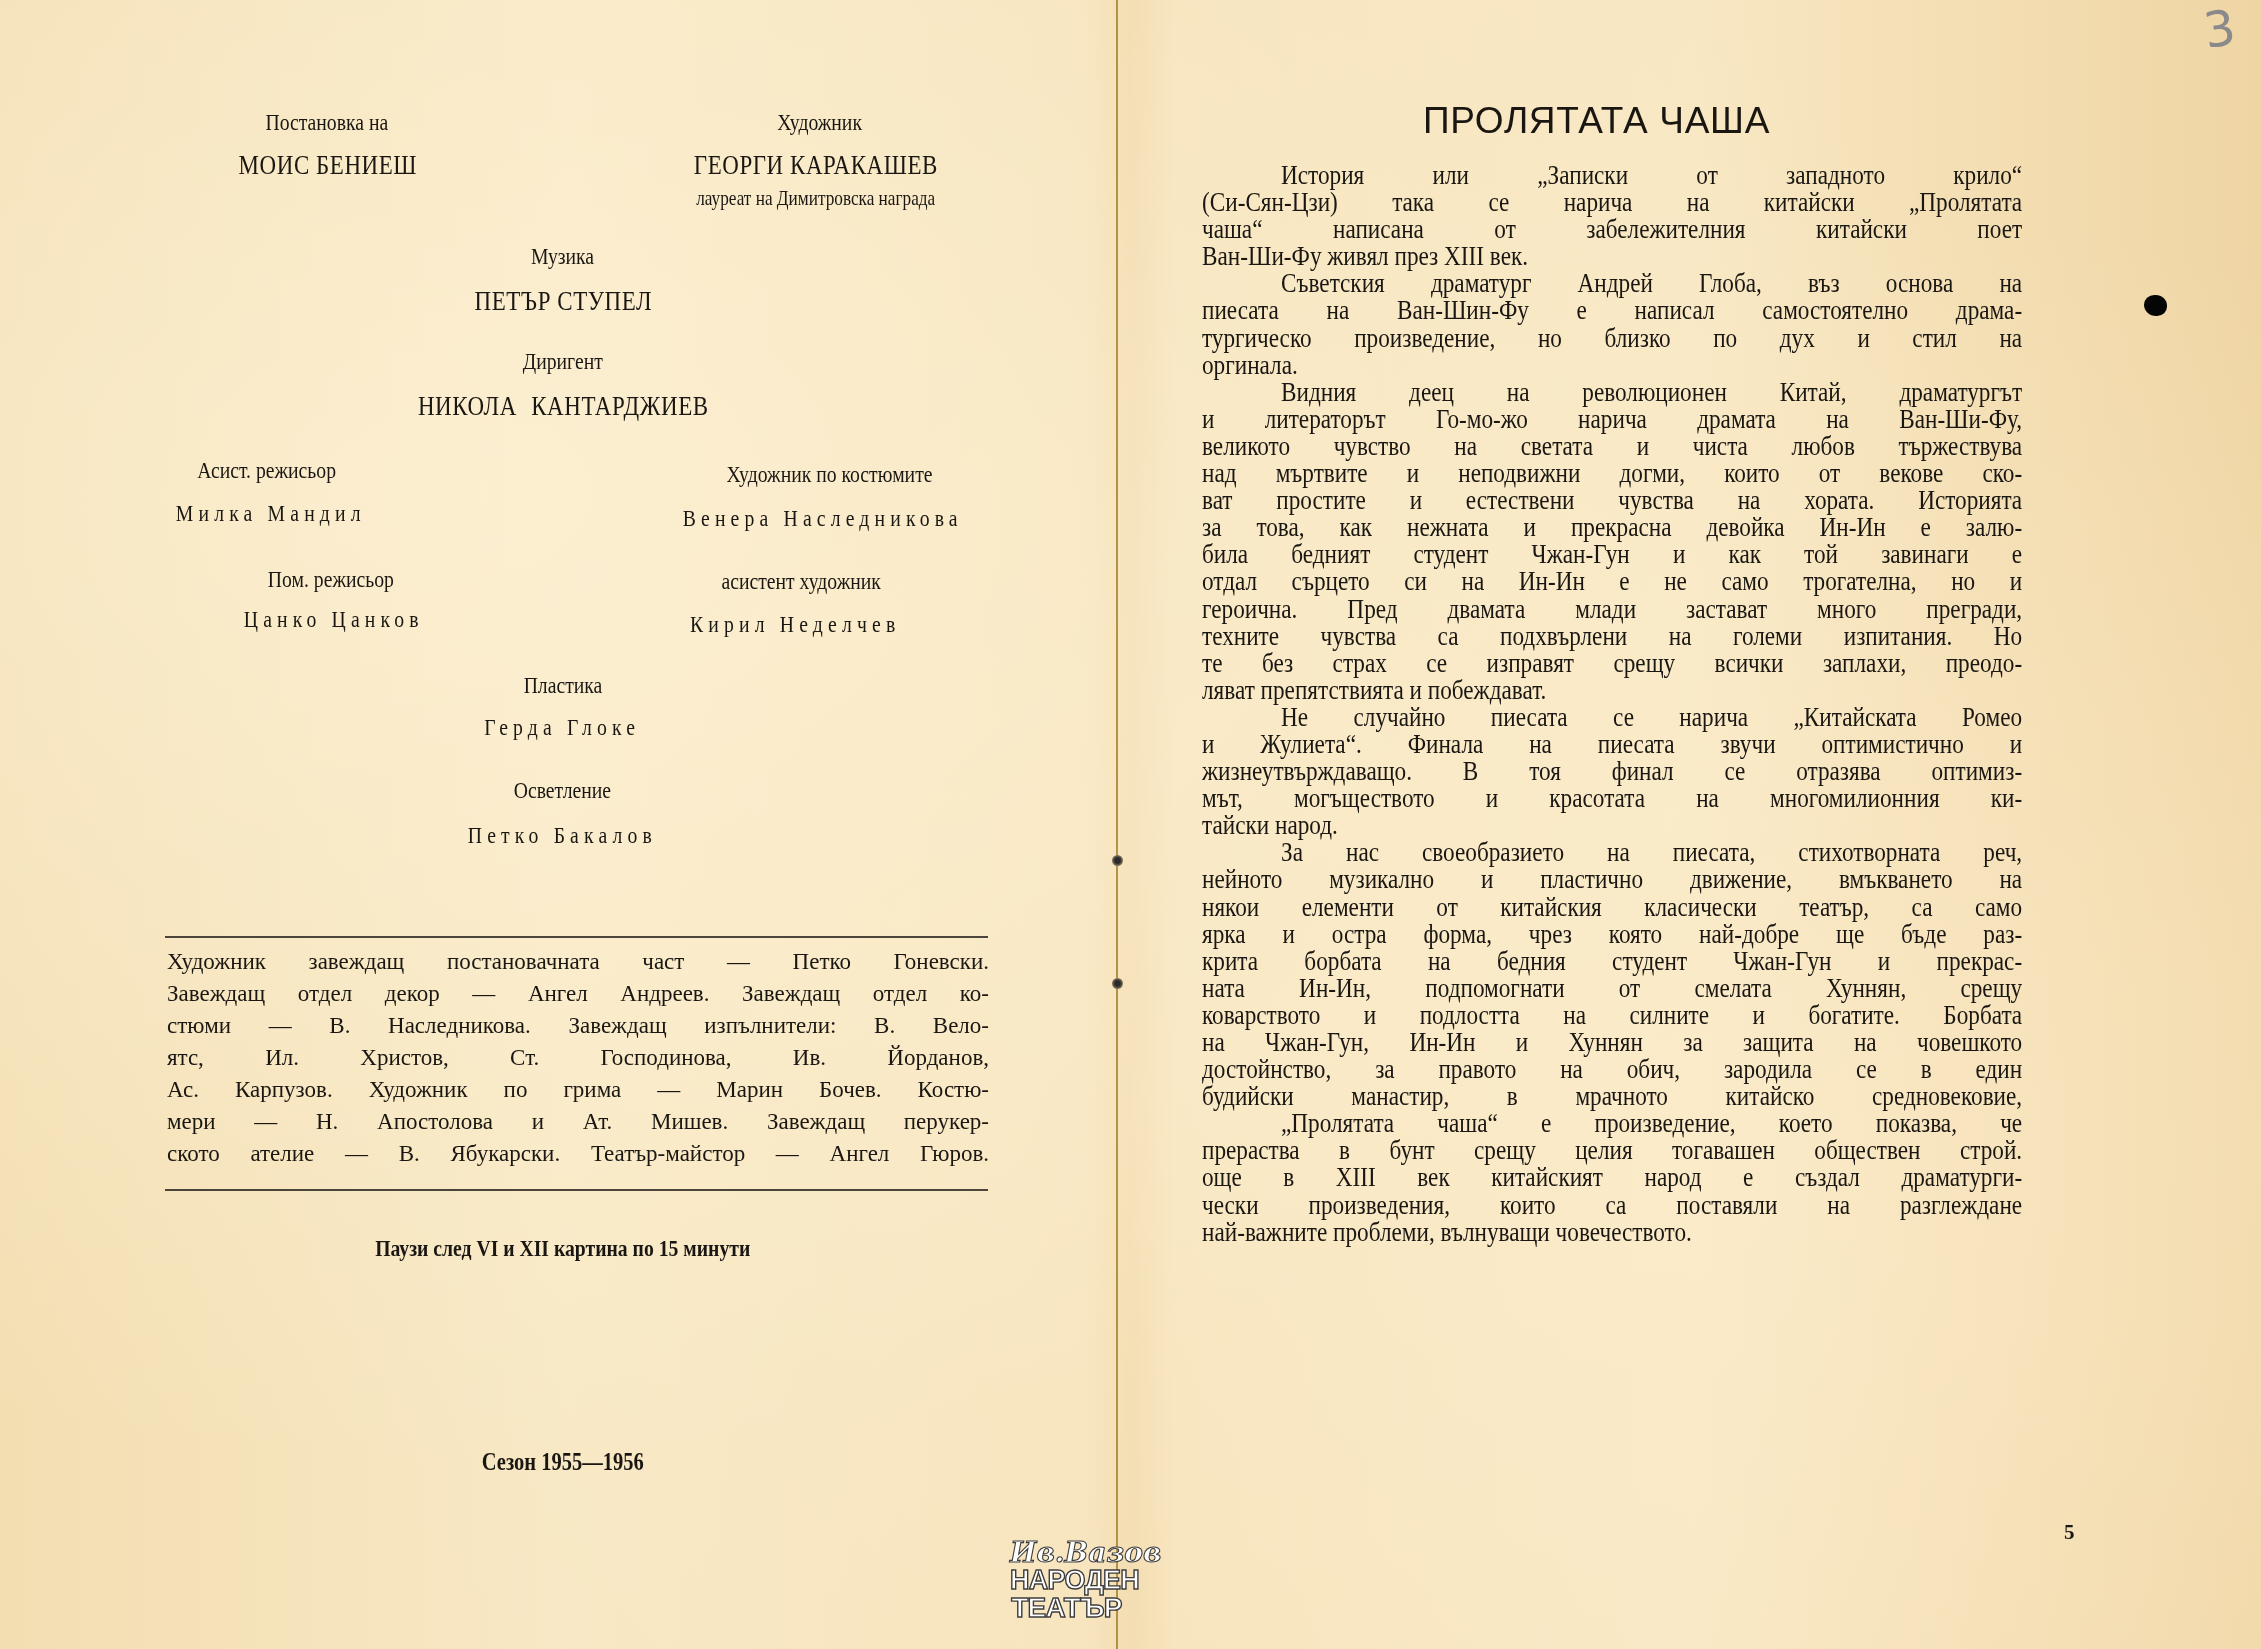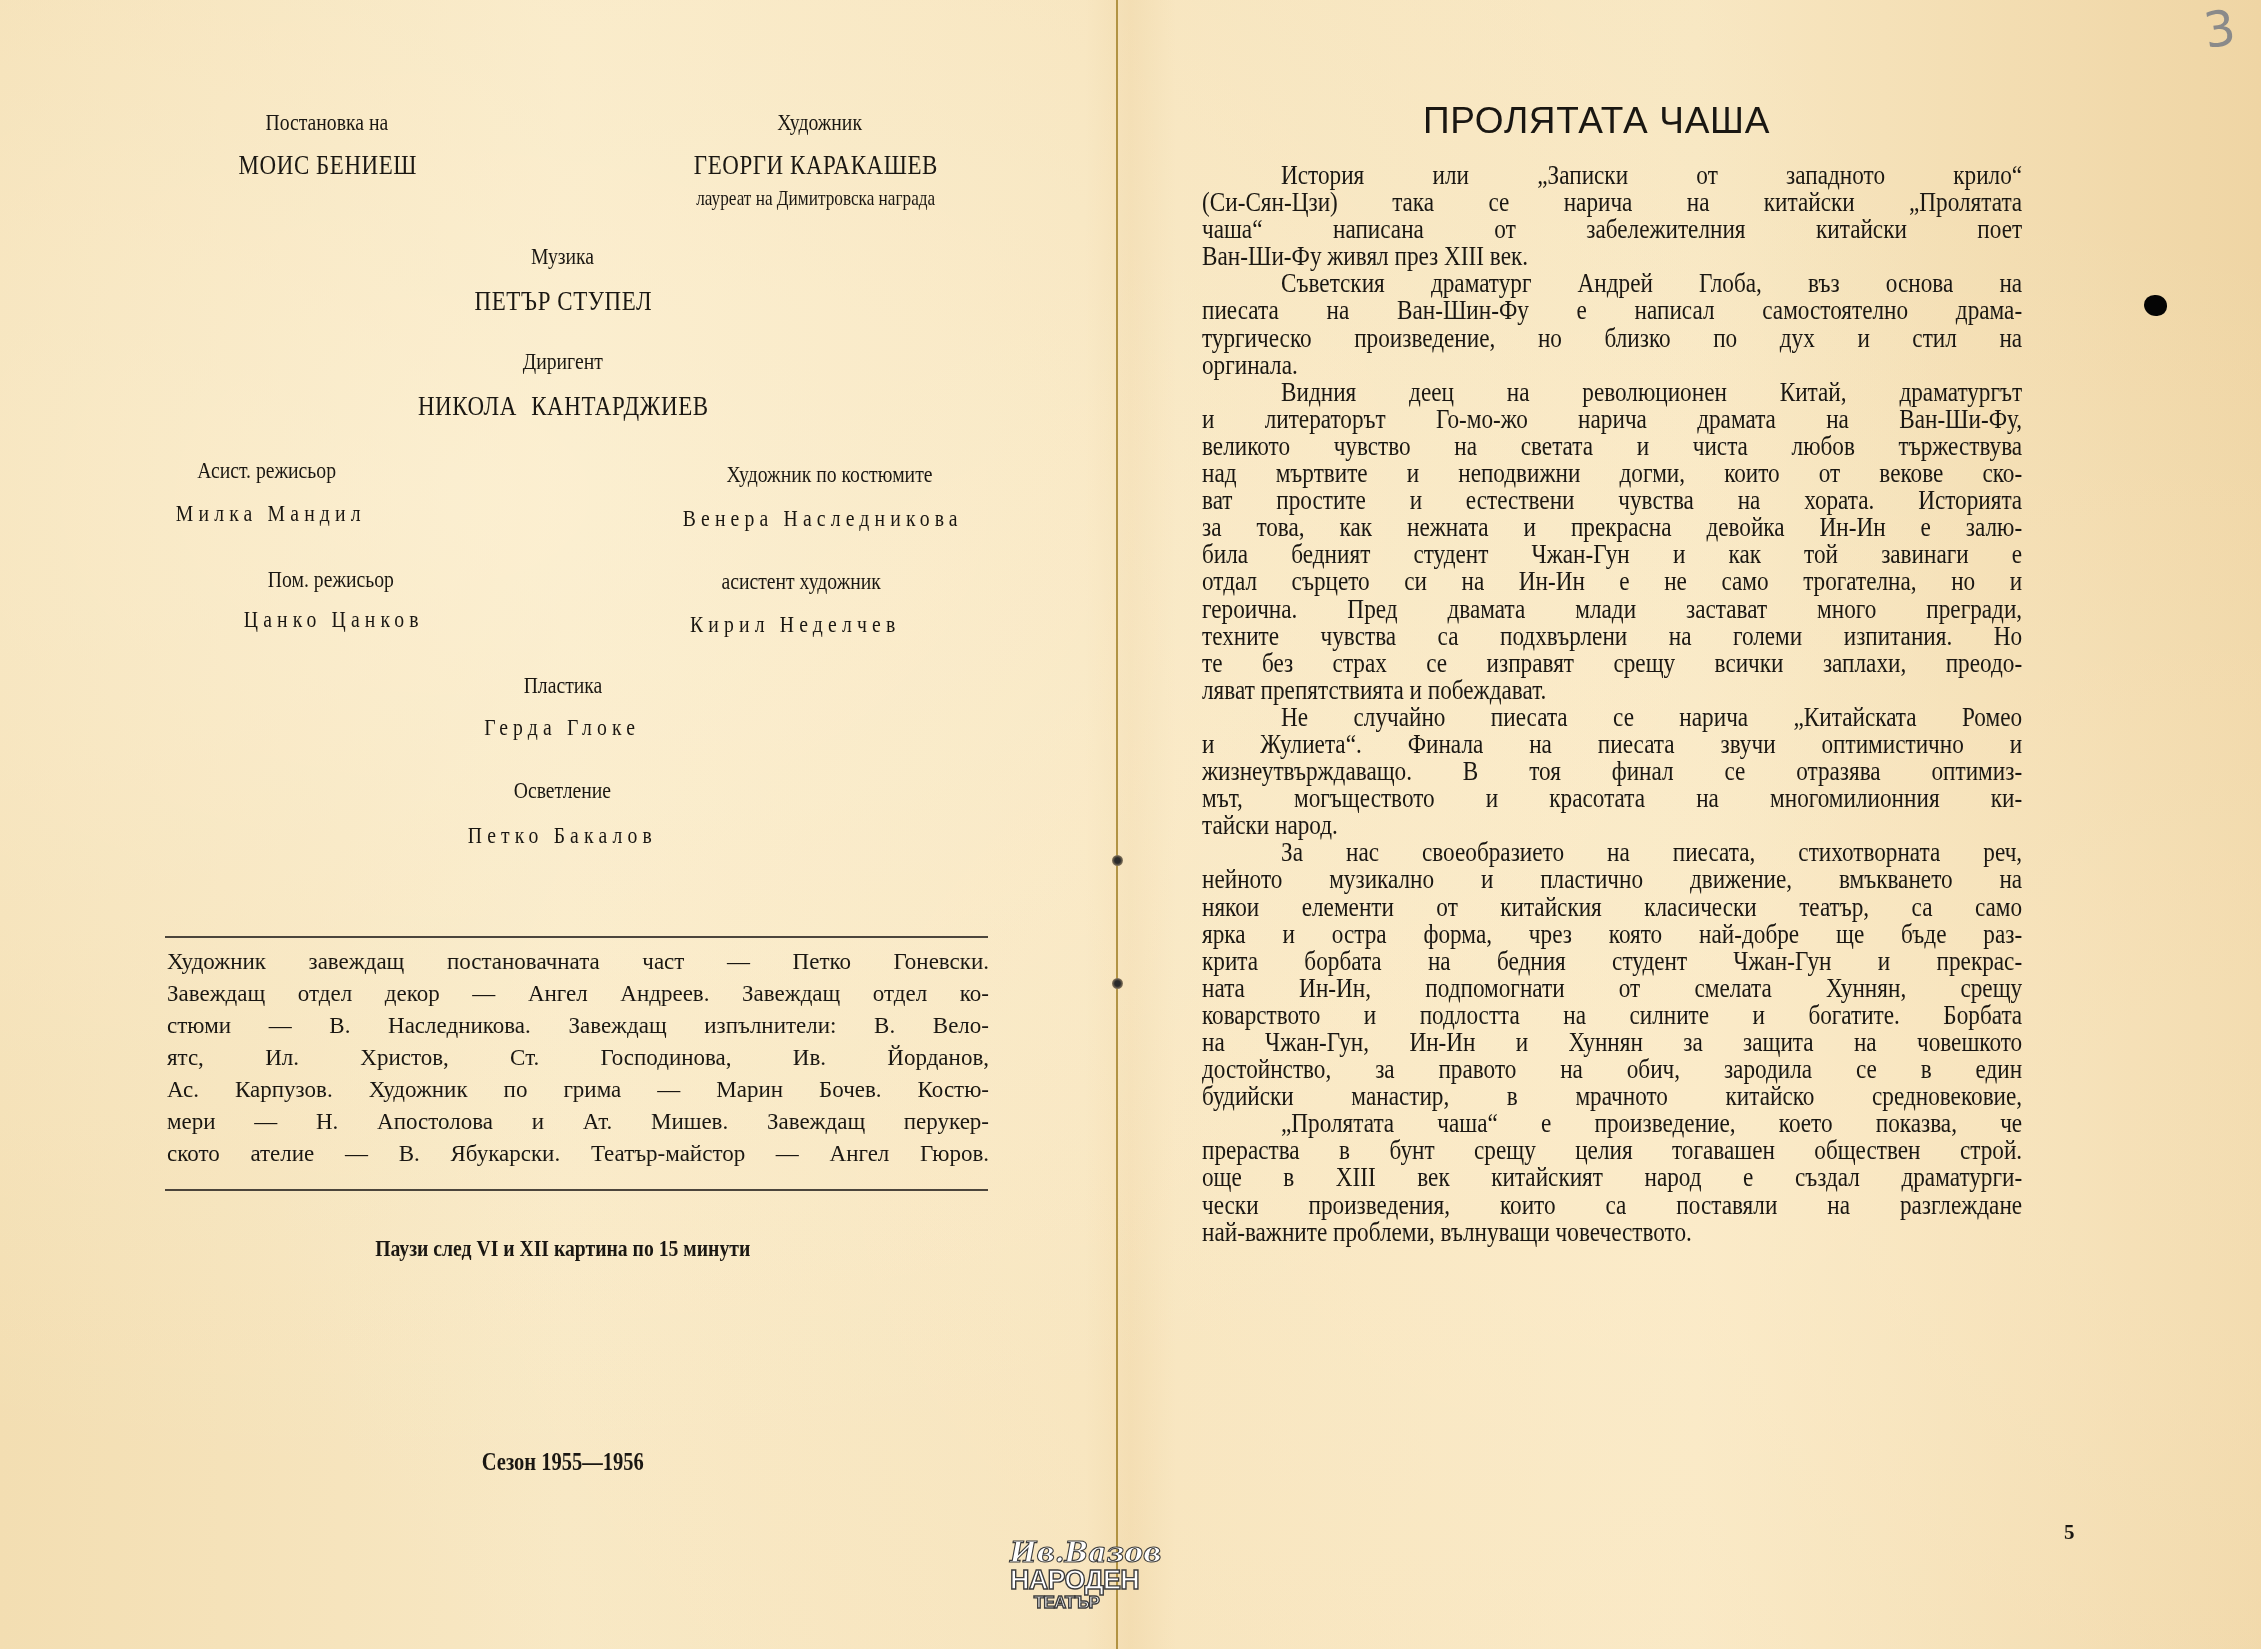--- a/index.html
+++ b/index.html
@@ -59,21 +59,21 @@
   .body .ln.indent { padding-left: 79px; }
   .body .ln span { display: inline-block; transform: scaleX(0.86); transform-origin: left; width: 116.3%; }
   .pageno { position: absolute; left: 946px; top: 1520px; font-size: 21px; font-weight: bold; }
   .logo {
     position: absolute; left: 1010px; top: 1539px; width: 113px; text-align: center;
     color: #fff; font-family: "Liberation Sans", "DejaVu Sans", sans-serif; font-weight: bold;
     -webkit-text-stroke: 1.4px #3c3c3c; line-height: 1;
   }
   .logo .sig { font-family: "DejaVu Serif", serif; font-style: italic; font-size: 28px; display: block; -webkit-text-stroke: 1.1px #3c3c3c; }
   .logo .l1 { font-size: 27px; display: block; letter-spacing: -0.7px; }
-  .logo .l2 { font-size: 17px; display: block; letter-spacing: -0.7px; }
+  .logo .l2 { font-size: 28px; display: block; letter-spacing: -0.7px; }
   .pencil {
     position: absolute; left: 2204px; top: 1.4px; font-size: 49px; color: #8a8a8a;
     font-family: "DejaVu Sans", sans-serif; transform: rotate(-8deg);
   }
   .ink {
     position: absolute; left: 2144px; top: 295px; width: 22.5px; height: 21px;
     background: #050505; border-radius: 48% 52% 45% 55%;
   }
 </style>
 </head>

